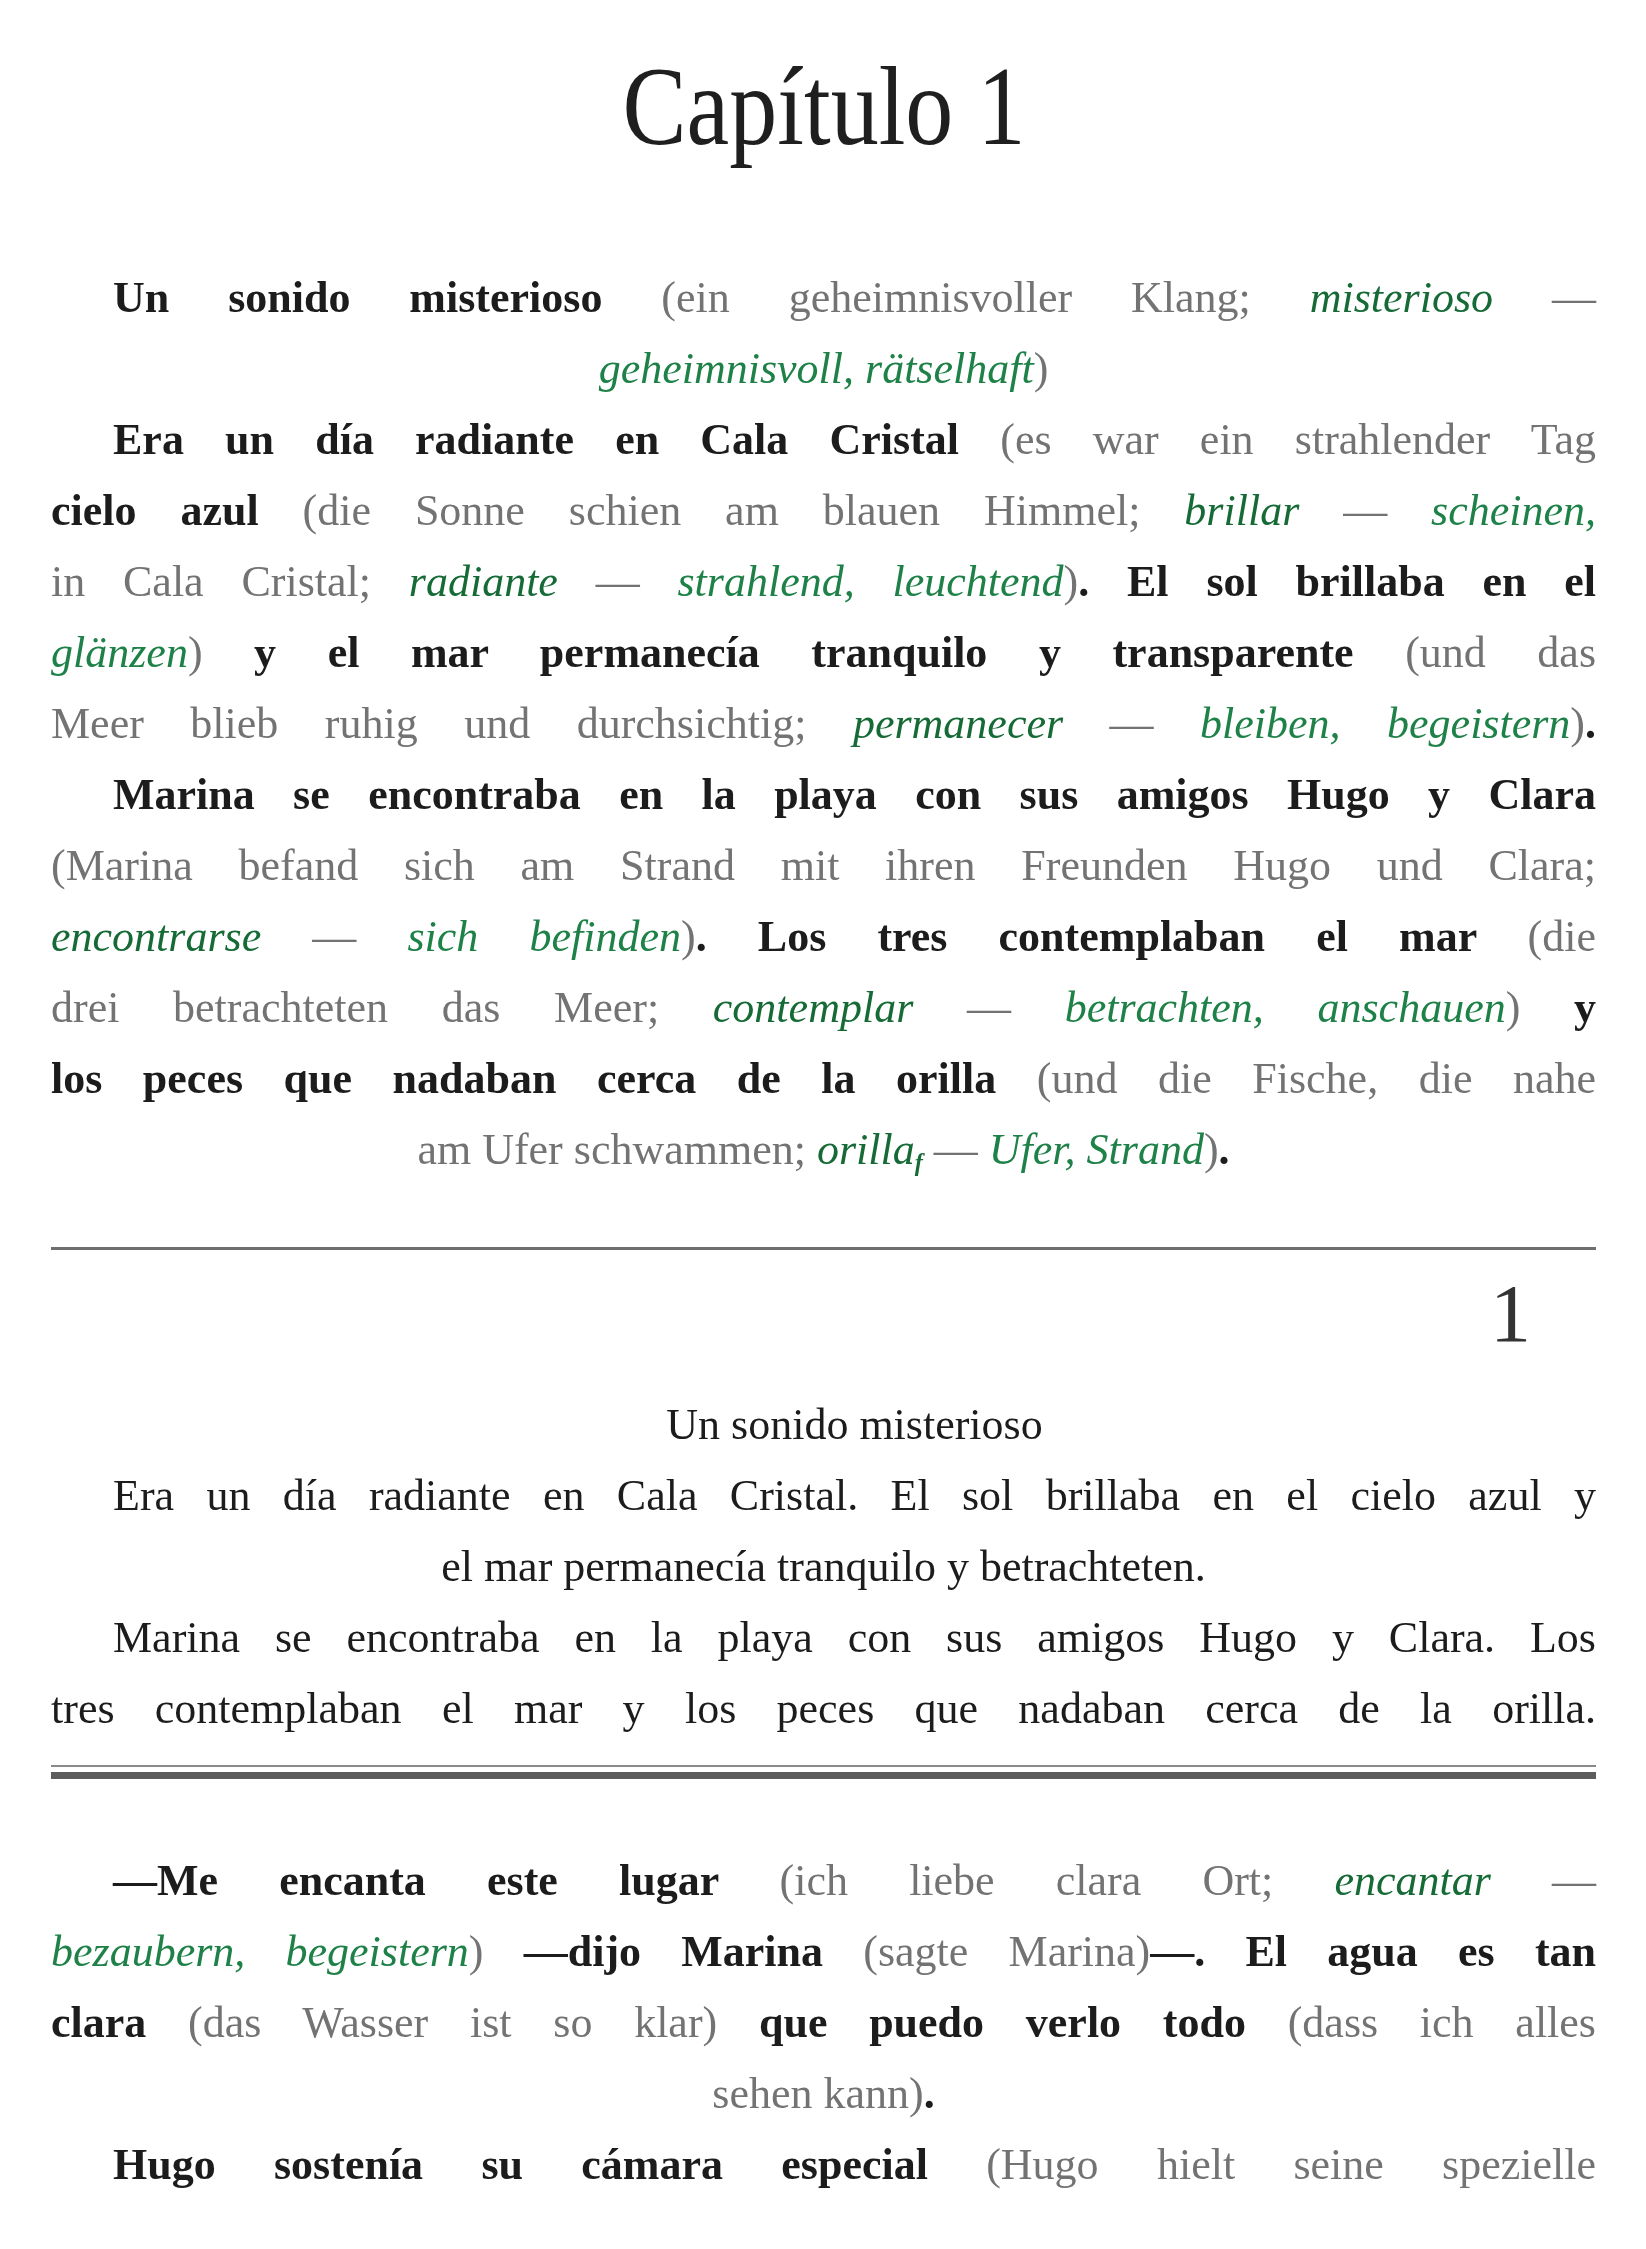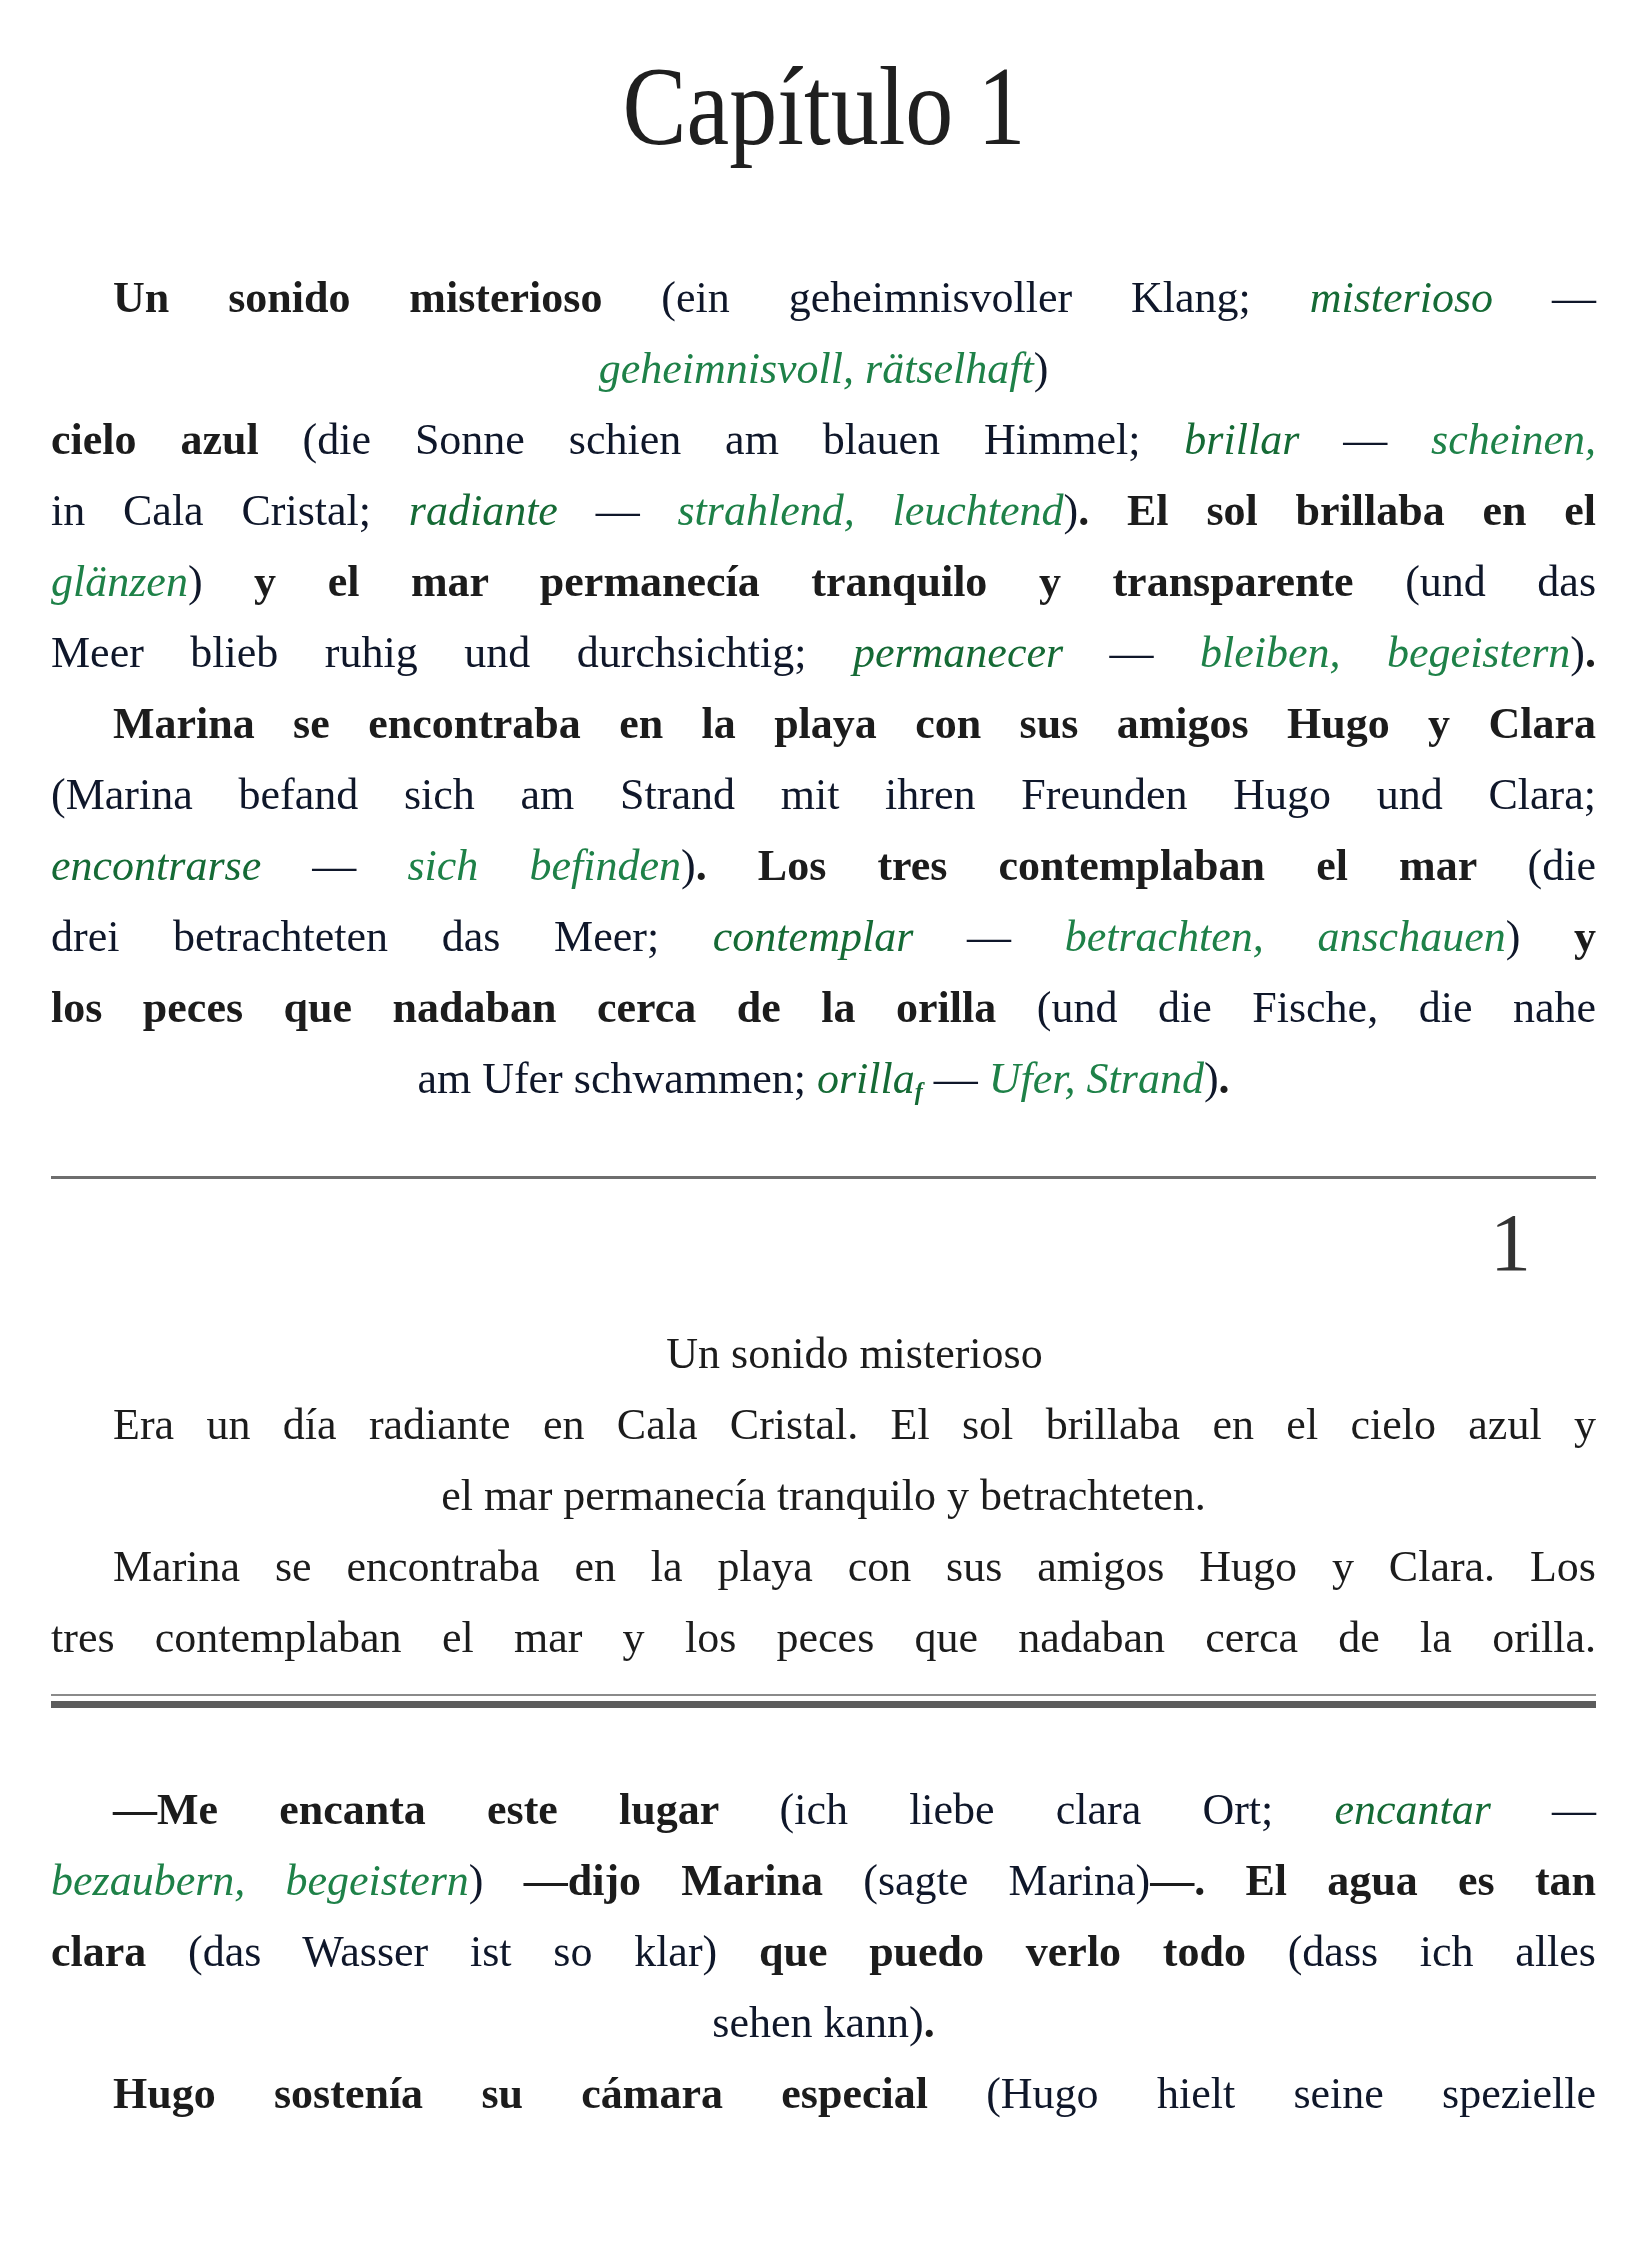--- a/index.html
+++ b/index.html
@@ -30,21 +30,21 @@
   }
   .body-text { font-size: 44px; line-height: 71px; }
   .section-a { margin-top: 88px; }
   .section-b { margin-top: 30px; }
   .section-c { margin-top: 66px; }
   .line { text-align: center; white-space: normal; }
   .line.j { text-align: justify; text-align-last: justify; }
   .line.indent { text-indent: 62px; }
   .seg-es { font-weight: 700; color: #1c1c1c; }
   .seg-tx { font-weight: 400; color: #1c1c1c; }
-  .seg-de { color: #0f172a; }
+  .seg-de { color: #737373; }
   .seg-di { color: #1e8148; font-style: italic; }
   .seg-tm { color: #156a35; font-weight: 400; font-style: italic; }
   .seg-sb {
     color: #156a35; font-weight: 700; font-style: italic;
     font-size: 0.55em; vertical-align: -0.3em;
   }
   .rule-single {
     height: 2.7px; background: #6e6e6e;
     margin-top: 49px;
   }
@@ -65,20 +65,21 @@
 
 <div class="page">
 
   <div class="title-wrap">
     <h1 class="title">Capítulo 1</h1>
   </div>
 
   <div class="body-text section-a">
       <div class="line j indent"><span class="seg-es">Un sonido misterioso </span><span class="seg-de">(ein geheimnisvoller Klang; </span><span class="seg-tm">misterioso</span><span class="seg-de"> —</span></div>
       <div class="line"><span class="seg-di">geheimnisvoll, rätselhaft</span><span class="seg-de">)</span></div>
+      <div class="line j indent"><span class="seg-es">Era un día radiante en Cala Cristal </span><span class="seg-de">(es war ein strahlender Tag</span></div>
       <div class="line j"><span class="seg-es">cielo azul </span><span class="seg-de">(die Sonne schien am blauen Himmel; </span><span class="seg-tm">brillar</span><span class="seg-de"> — </span><span class="seg-di">scheinen,</span></div>
       <div class="line j"><span class="seg-de">in Cala Cristal; </span><span class="seg-tm">radiante</span><span class="seg-de"> — </span><span class="seg-di">strahlend, leuchtend</span><span class="seg-de">)</span><span class="seg-es">. El sol brillaba en el</span></div>
       <div class="line j"><span class="seg-di">glänzen</span><span class="seg-de">) </span><span class="seg-es">y el mar permanecía tranquilo y transparente </span><span class="seg-de">(und das</span></div>
       <div class="line j"><span class="seg-de">Meer blieb ruhig und durchsichtig; </span><span class="seg-tm">permanecer</span><span class="seg-de"> — </span><span class="seg-di">bleiben, begeistern</span><span class="seg-de">)</span><span class="seg-es">.</span></div>
       <div class="line j indent"><span class="seg-es">Marina se encontraba en la playa con sus amigos Hugo y Clara</span></div>
       <div class="line j"><span class="seg-de">(Marina befand sich am Strand mit ihren Freunden Hugo und Clara;</span></div>
       <div class="line j"><span class="seg-tm">encontrarse</span><span class="seg-de"> — </span><span class="seg-di">sich befinden</span><span class="seg-de">)</span><span class="seg-es">. Los tres contemplaban el mar </span><span class="seg-de">(die</span></div>
       <div class="line j"><span class="seg-de">drei betrachteten das Meer; </span><span class="seg-tm">contemplar</span><span class="seg-de"> — </span><span class="seg-di">betrachten, anschauen</span><span class="seg-de">) </span><span class="seg-es">y</span></div>
       <div class="line j"><span class="seg-es">los peces que nadaban cerca de la orilla </span><span class="seg-de">(und die Fische, die nahe</span></div>
       <div class="line"><span class="seg-de">am Ufer schwammen; </span><span class="seg-tm">orilla</span><span class="seg-sb">f</span><span class="seg-de"> — </span><span class="seg-di">Ufer, Strand</span><span class="seg-de">)</span><span class="seg-es">.</span></div>

